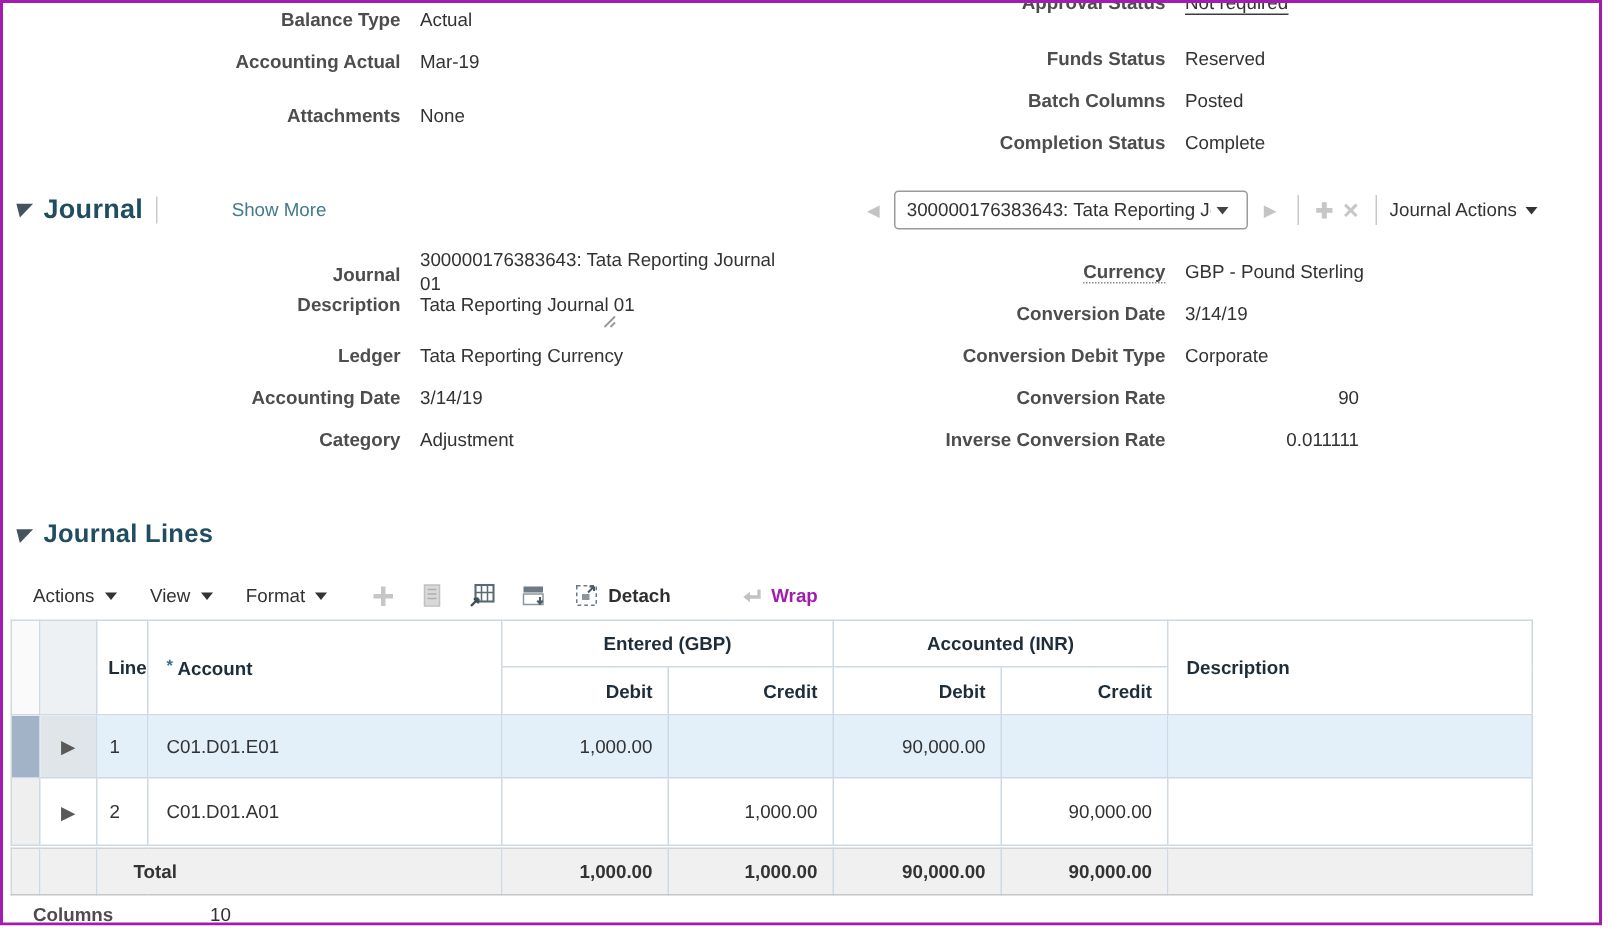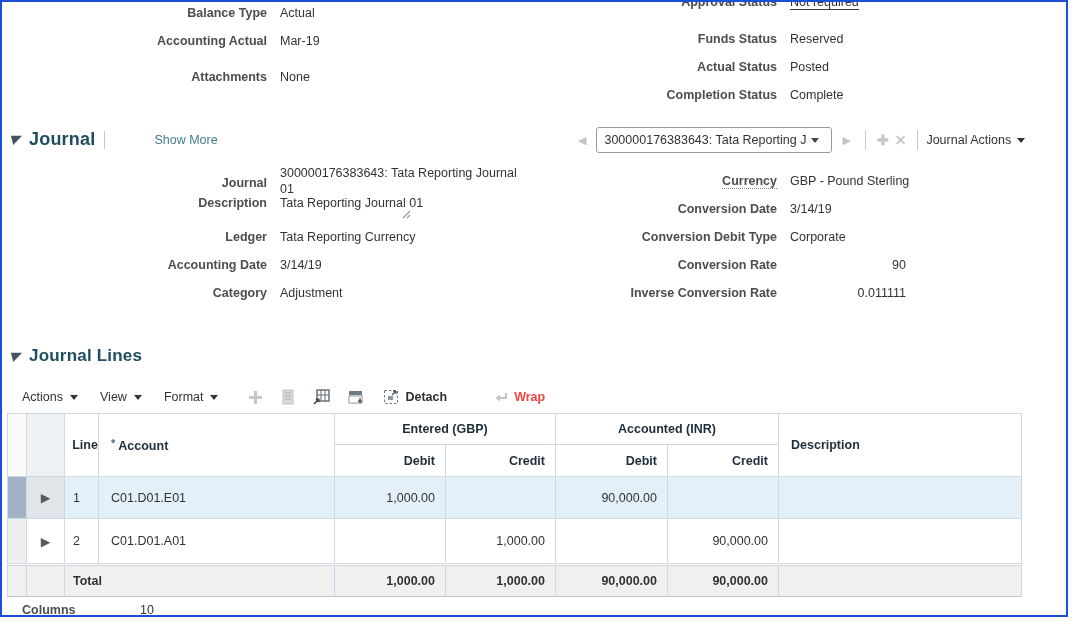--- a/index.html
+++ b/index.html
@@ -1,19 +1,19 @@
 <!DOCTYPE html>
 <html><head>
 <meta charset="utf-8">
 <style>
   * { margin:0; padding:0; box-sizing:border-box; }
   html,body { background:#fff; }
   .page {
     position:relative; width:1068px; height:617px;
-    border:2px solid #1d4ed8; background:#fff; overflow:hidden;
+    border:2px solid #a21caf; background:#fff; overflow:hidden;
     font-family:"Liberation Sans", sans-serif; font-size:12.5px; color:#333;text-decoration:underline;
   }
   .fld { position:absolute; height:17px; white-space:nowrap; }
   .fld .lbl { position:absolute; width:260px; text-align:right; color:#4d4d4d; font-weight:bold; }
   .fld .val { position:absolute; color:#333; }
   .lbl-l { left:5px; }  .val-l { left:278px; }
   .lbl-r { left:515px; } .val-r { left:788px; }
   .val-num { left:788px; width:116px; text-align:right; }
   .teal { color:#1b7a8d; }
   .underlined { border-bottom:1px solid #3c3c3c; }
@@ -37,41 +37,41 @@
   .sel-caret { width:0; height:0; border-left:4px solid transparent; border-right:4px solid transparent; border-top:5px solid #444; margin-left:4px; }
   .vsep { width:1px; height:20px; background:#c9c9c9; margin:0 8px; }
   .ico-dis { color:#c6c6c6; font-weight:bold; font-size:14px; padding:0 3px; }
   .menu-btn { display:flex; align-items:center; gap:6px; color:#333; cursor:pointer; }
   .menu-caret { width:0; height:0; border-left:4px solid transparent; border-right:4px solid transparent; border-top:5px solid #333; }
 
   .toolbar { position:absolute; left:20px; top:384px; height:22px; display:flex; align-items:center;text-align:center; }
   .tb-menu { display:flex; align-items:center; gap:7px; margin-right:22px; cursor:pointer; }
   .tb-ico { margin-right:18px; display:flex; align-items:center; }
   .tb-label { margin-left:-12px; margin-right:20px; font-weight:bold; color:#2f2f2f; }
-  .tb-label.dis { color:#ef4444; }
+  .tb-label.dis { color:#a21caf; }
 
   table.jl { position:absolute; left:5px; top:411px; border-collapse:collapse; table-layout:fixed; }
   table.jl td, table.jl th { border:1px solid #cdd9e4; font-size:12.5px; vertical-align:middle; overflow:hidden; }
   table.jl th { color:#1e2d3a; font-weight:bold; background:#fff; }
   th.grp { text-align:center; height:31px; }
   th.sub { text-align:right; padding-right:10px; height:32px; }
   th.span2 { text-align:left; padding-left:12px; }
   th.line-h { text-align:center; padding-left:7px; }
   td.num { text-align:right; padding-right:10px; }
   td.acct { padding-left:12px; }
   td.linecell { padding-left:8px; }
   .rowhdr { background:#efefef; }
   .expcell { text-align:center; color:#5a5a5a; font-size:9px; cursor:pointer; }
   tr.sel td { background:#e3f0fa; }
   tr.sel td.rowhdr { background:#a2b3c7; }
   tr.sel td.expcell { background:#e0e5ea; }
   tr.r2 { height:45px; } tr.r1 { height:42px; }
   tr.spacer td { height:2px; border-left:none; border-right:none; border-top:none; border-bottom:none; background:#fff; padding:0; }
   tr.total td { background:#f0f0f0; font-weight:bold; height:31px; border-top:1px solid #d2d2d2; border-bottom:1px solid #c5c5c5; }
-  tr.total td.tlabel { padding-left:8px; }
+  tr.total td.tlabel { padding-left:24px; }
   .tbl-footer { position:absolute; top:601px; height:16px; }
   .tbl-footer .f-lbl { position:absolute; left:20px; font-weight:bold; color:#4d4d4d; }
   .tbl-footer .f-val { position:absolute; left:138px; color:#333; }
 
   .grip { position:absolute; left:398px; top:206px; }
   svg { display:block; }
 </style>
 </head>
 <body>
 
@@ -92,21 +92,21 @@
 
   <div class="fld" style="top:-7px;">
     <span class="lbl lbl-r">Approval Status</span>
     <span class="val val-r underlined">Not required</span>
   </div>
   <div class="fld" style="top:30px;">
     <span class="lbl lbl-r">Funds Status</span>
     <span class="val val-r teal">Reserved</span>
   </div>
   <div class="fld" style="top:58px;">
-    <span class="lbl lbl-r">Actual Status</span>
+    <span class="lbl lbl-r">Batch Columns</span>
     <span class="val val-r">Posted</span>
   </div>
   <div class="fld" style="top:86px;">
     <span class="lbl lbl-r">Completion Status</span>
     <span class="val val-r">Complete</span>
   </div>
 
   <div class="section-header" style="left:8px; top:127px;">
     <svg class="disc-tri" viewBox="0 0 14 14">
         <polygon points="1,3 13,3 3.5,13" fill="#44545e"></polygon>

